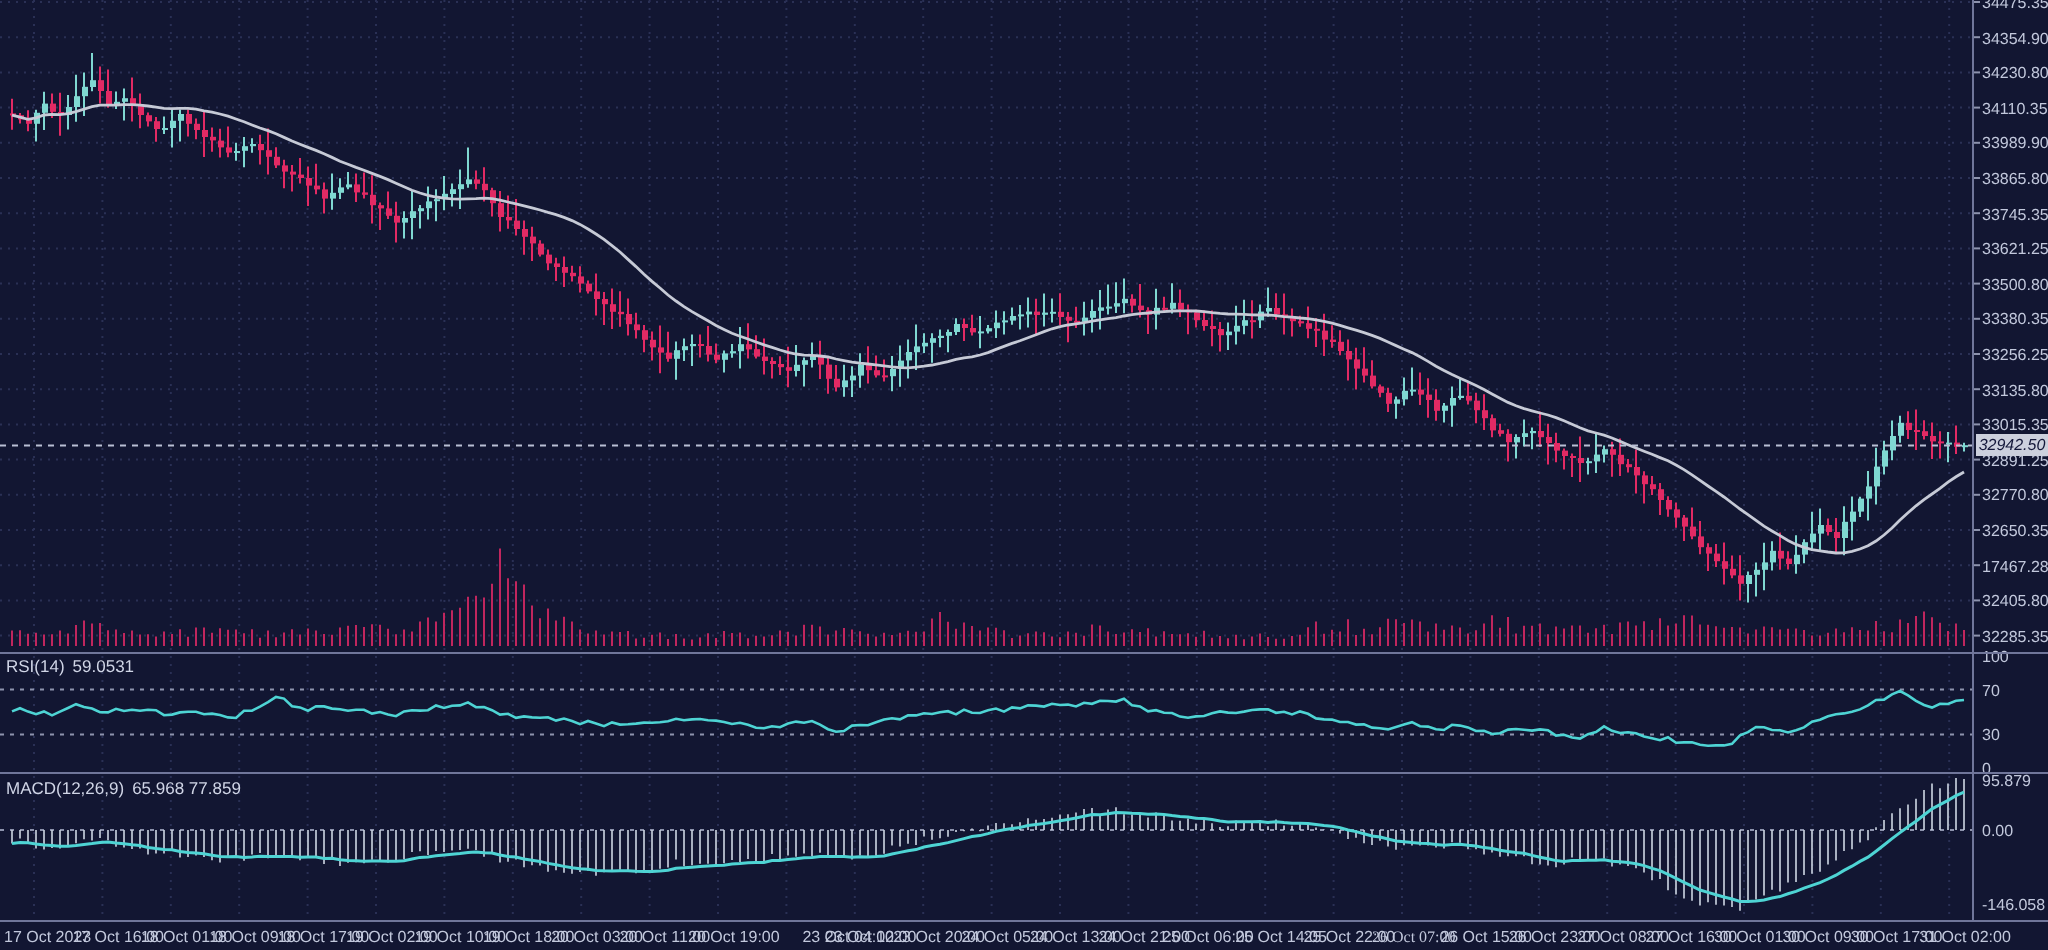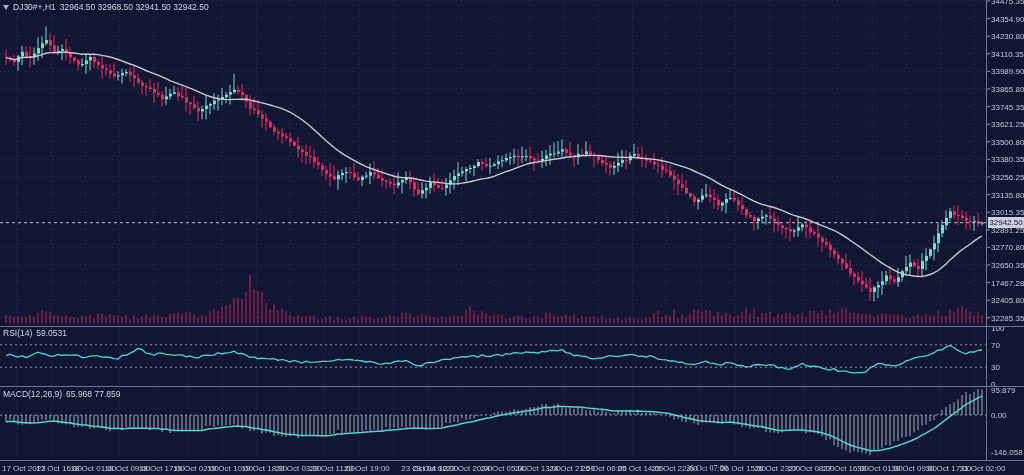--- a/index.html
+++ b/index.html
@@ -9,21 +9,21 @@
   .title{position:absolute;left:3px;top:2px;display:flex;align-items:center;gap:4px;
          font-size:8.5px;color:#d0d5e6;white-space:nowrap;z-index:5;}
   .tri{width:0;height:0;border-left:3.5px solid transparent;border-right:3.5px solid transparent;
        border-top:5px solid #aab0c8;display:inline-block;}
   .ind-label{position:absolute;left:3px;font-size:8.5px;color:#d0d5e6;white-space:nowrap;z-index:5;}
   .ind-label .val{margin-left:4px;}
   .ax-label{position:absolute;font-size:8px;line-height:9px;color:#c2c8dc;white-space:nowrap;}
   #price-axis .ax-label{left:991px;}
   #time-axis .ax-label{top:464px;}
   #price-badge{position:absolute;left:988px;width:36px;height:11px;background:#ccd0dd;
-       color:#14183a;font-size:8px;line-height:11px;text-align:center;z-index:6;}
+       color:#14183a;font-size:8px;line-height:11px;text-align:center;z-index:6;font-style:italic;}
   .splitter{position:absolute;left:0;width:1024px;height:1px;background:#70769a;z-index:4;}
   #axis-vline{position:absolute;left:986px;top:0;width:1px;height:461px;background:#70769a;z-index:4;}
 </style>
 </head>
 <body>
 
 <div id="root">
   <svg id="chart-svg" width="1024" height="475">
       <line x1="17.0" y1="0" x2="17.0" y2="460" stroke="#2a3055" stroke-dasharray="1 3"></line>
       <line x1="51.2" y1="0" x2="51.2" y2="460" stroke="#2a3055" stroke-dasharray="1 3"></line>
@@ -1074,25 +1074,20 @@
       <line x1="986" y1="194.6" x2="990" y2="194.6" stroke="#8d93ad"></line>
       <line x1="986" y1="212.2" x2="990" y2="212.2" stroke="#8d93ad"></line>
       <line x1="986" y1="229.8" x2="990" y2="229.8" stroke="#8d93ad"></line>
       <line x1="986" y1="247.4" x2="990" y2="247.4" stroke="#8d93ad"></line>
       <line x1="986" y1="265.0" x2="990" y2="265.0" stroke="#8d93ad"></line>
       <line x1="986" y1="282.6" x2="990" y2="282.6" stroke="#8d93ad"></line>
       <line x1="986" y1="300.2" x2="990" y2="300.2" stroke="#8d93ad"></line>
       <line x1="986" y1="317.8" x2="990" y2="317.8" stroke="#8d93ad"></line>
     </svg>
 
-  <div class="title">
-    <span class="tri"></span>
-    <span>DJ30#+,H1</span>
-    <span>32964.50 32968.50 32941.50 32942.50</span>
-  </div>
 
   <div class="ind-label" style="top:328px">
     <span>RSI(14)</span><span class="val">59.0531</span>
   </div>
   <div class="ind-label" style="top:389px">
     <span>MACD(12,26,9)</span><span class="val">65.968 77.859</span>
   </div>
 
   <div id="price-axis">
       <div class="ax-label" style="top: -3px;">34475.35</div>

